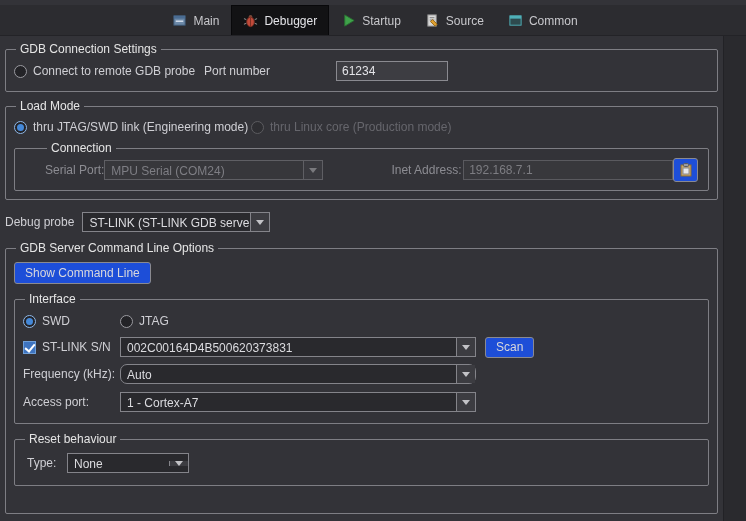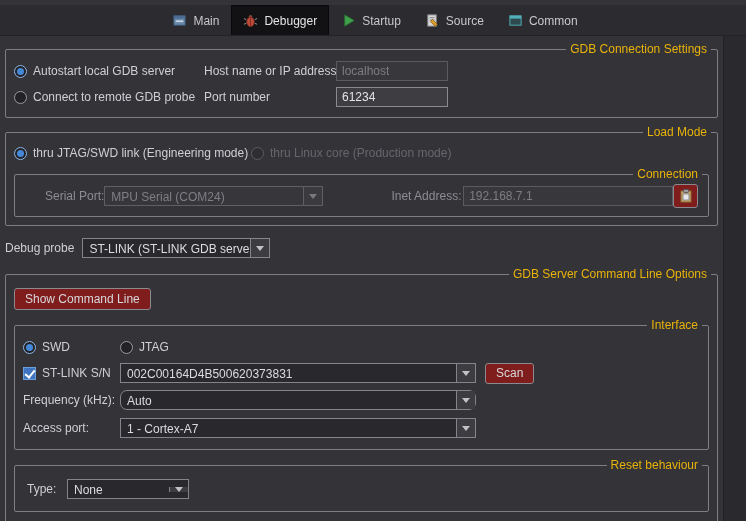--- a/index.html
+++ b/index.html
@@ -21,21 +21,21 @@
     background:#121214;border-color:#08080a;color:#e4e4e8;
   }
   .tabicon{width:15px;height:15px;display:inline-block;flex:none;}
   
   .content{padding:6px 26px 0 3px;}
   fieldset{
     border:1px solid #7e7e84;border-radius:2px;
     margin:0 2px 7px 2px;padding:2px 8px 7px 8px;background:transparent;
     min-inline-size:0;
   }
-  legend{padding:0 4px;margin-left:2px;color:#eab308;font-size:12px;text-align:right;}
+  legend{padding:0 4px;margin-left:2px;color:#e5e5e5;font-size:12px;}
   .row{display:flex;align-items:center;height:26px;}
   .lbl{white-space:nowrap;}
   .dim{color:#8c8c92;}
   
   .radio-wrap,.check-wrap{display:inline-flex;align-items:center;cursor:default;}
   .radio{
     width:13px;height:13px;border-radius:50%;box-sizing:border-box;
     border:1px solid #9a9aa0;background:#232327;margin-right:6px;position:relative;flex:none;
   }
   .radio.checked{border-color:#8fb8e8;}
@@ -73,21 +73,21 @@
   .combo .arrow::after{
     content:"";border-left:4px solid transparent;border-right:4px solid transparent;
     border-top:5px solid #c2c2c6;
   }
   .combo.disabled{background:#37373b;border-color:#5f5f64;}
   .combo.disabled .ctext{color:#7e7e84;}
   .combo.disabled .arrow{background:#3a3a3f;border-left-color:#5f5f64;}
   .combo.disabled .arrow::after{border-top-color:#7a7a7e;}
   .btn{
     display:inline-flex;align-items:center;justify-content:center;height:22px;
-    padding:0 10px;background:#7f1d1d;border:1px solid #8a8a90;border-radius:3px;
+    padding:0 10px;background:#1d4ed8;border:1px solid #8a8a90;border-radius:3px;
     color:#d8d8dc;font:inherit;font-size:12px;cursor:default;
   }
   .iconbtn{width:26px;height:24px;padding:0;}
   .right-gutter{
     position:absolute;top:36px;right:0;width:22px;bottom:0;
     background:#2a2a2e;border-left:1px solid #222226;
   }
 </style>
 </head>
 <body>
@@ -134,28 +134,20 @@
       <rect x="2" y="3" width="12" height="3" fill="#4fb0b8"></rect>
     </svg>
     <span>Common</span>
   </div>
 </div>
 
 <div class="content">
 
   <fieldset>
     <legend>GDB Connection Settings</legend>
-    <div class="row">
-      <span class="radio-wrap" style="width:190px;">
-        <span class="radio checked"></span>
-        <span class="lbl">Autostart local GDB server</span>
-      </span>
-      <span class="lbl" style="width:132px;">Host name or IP address</span>
-      <input class="tfield" style="width: 112px;" disabled="" value="localhost">
-    </div>
     <div class="row">
       <span class="radio-wrap" style="width:190px;">
         <span class="radio"></span>
         <span class="lbl">Connect to remote GDB probe</span>
       </span>
       <span class="lbl" style="width:132px;">Port number</span>
       <input class="tfield" style="width: 112px;" value="61234">
     </div>
   </fieldset>
 

